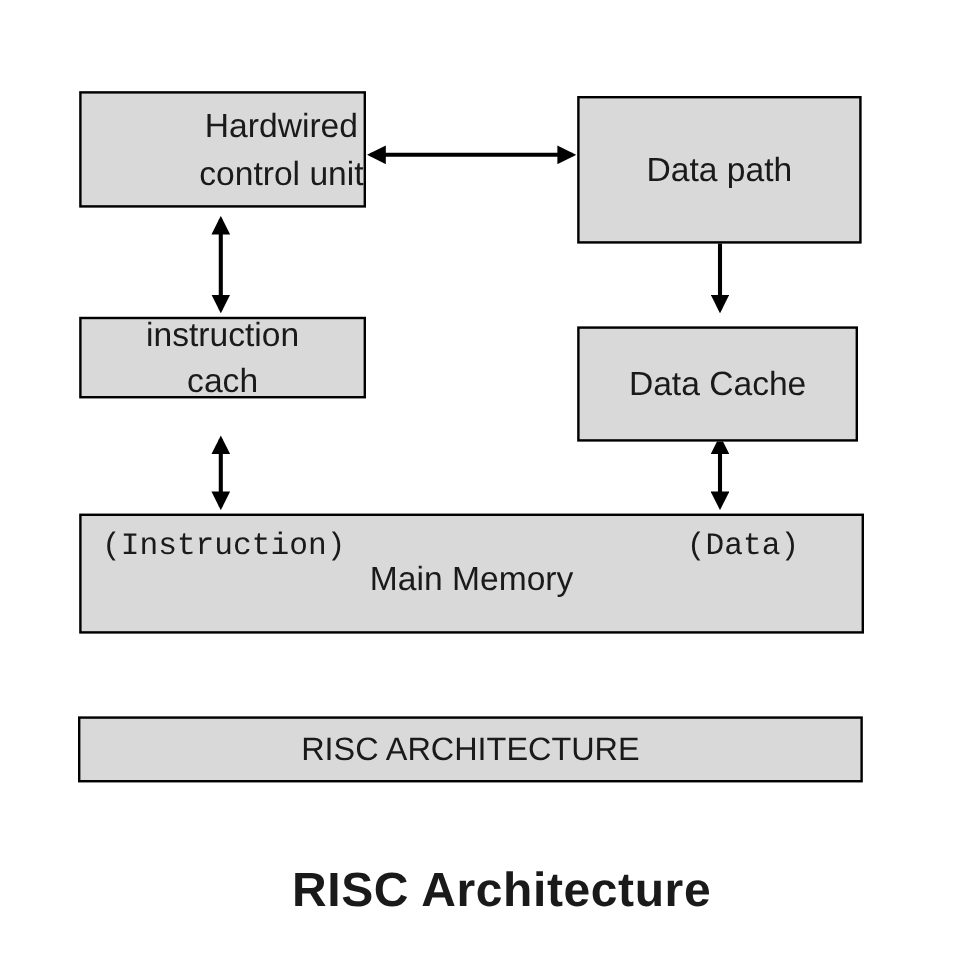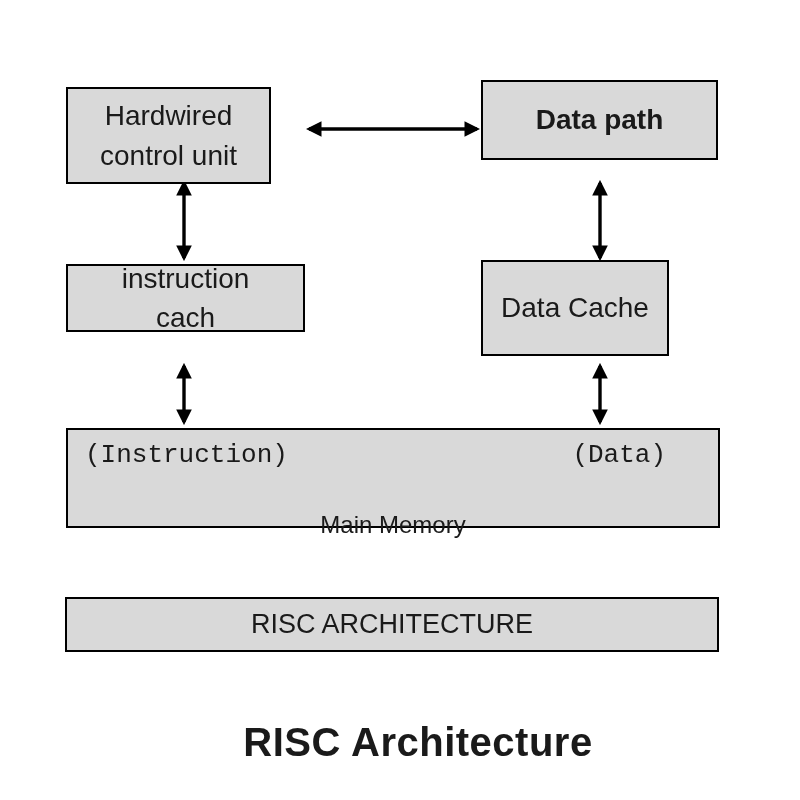--- a/index.html
+++ b/index.html
@@ -32,43 +32,42 @@
     border: 2px solid var(--box-border, #000000);
     box-sizing: border-box;
     display: flex;
     align-items: center;
     justify-content: center;
     text-align: center;
     font-size: 28px;
     line-height: 1.4;
     white-space: pre-line;
   }
-  .box-hcu        { left: 66px;  top: 87px;  width: 205px; height: 97px; }
-  .box-datapath   { left: 481px; top: 80px;  width: 237px; height: 80px; font-weight: bold; }
+  .box-hcu        { left: 66px;  top: 76px;  width: 239px; height: 97px; justify-content: flex-end; }
+  .box-datapath   { left: 481px; top: 80px;  width: 237px; height: 123px; }
   .box-icache     { left: 66px;  top: 264px; width: 239px; height: 68px; }
-  .box-dcache     { left: 481px; top: 260px; width: 188px; height: 96px; }
+  .box-dcache     { left: 481px; top: 272px; width: 234px; height: 96px; }
   .box-mainmem    { left: 66px;  top: 428px; width: 654px; height: 100px; display: block; }
   .box-banner     { left: 65px;  top: 597px; width: 654px; height: 55px; font-size: 27px; }
 
   .mm-annotation {
     position: absolute;
     font-size: 26px;
     line-height: 1.2;
     font-family: Liberation Mono, monospace;
   }
   .mm-instruction { left: 17px; top: 10px; }
   .mm-data        { right: 52px; top: 10px; margin-left: 44px; }
   .mm-label {
     position: absolute;
     left: 0; right: 0;
     top: 36px;
     text-align: center;
-    font-size: 24px;
+    font-size: 28px;
     line-height: 1.2;
-    margin-top: 45px;
   }
   .diagram-title {
     position: absolute;
     top: 720px;
     left: 0;
     width: 100%;
     text-align: center;
     transform: translateX(18px);
     font-size: 40px;
     font-weight: bold;

